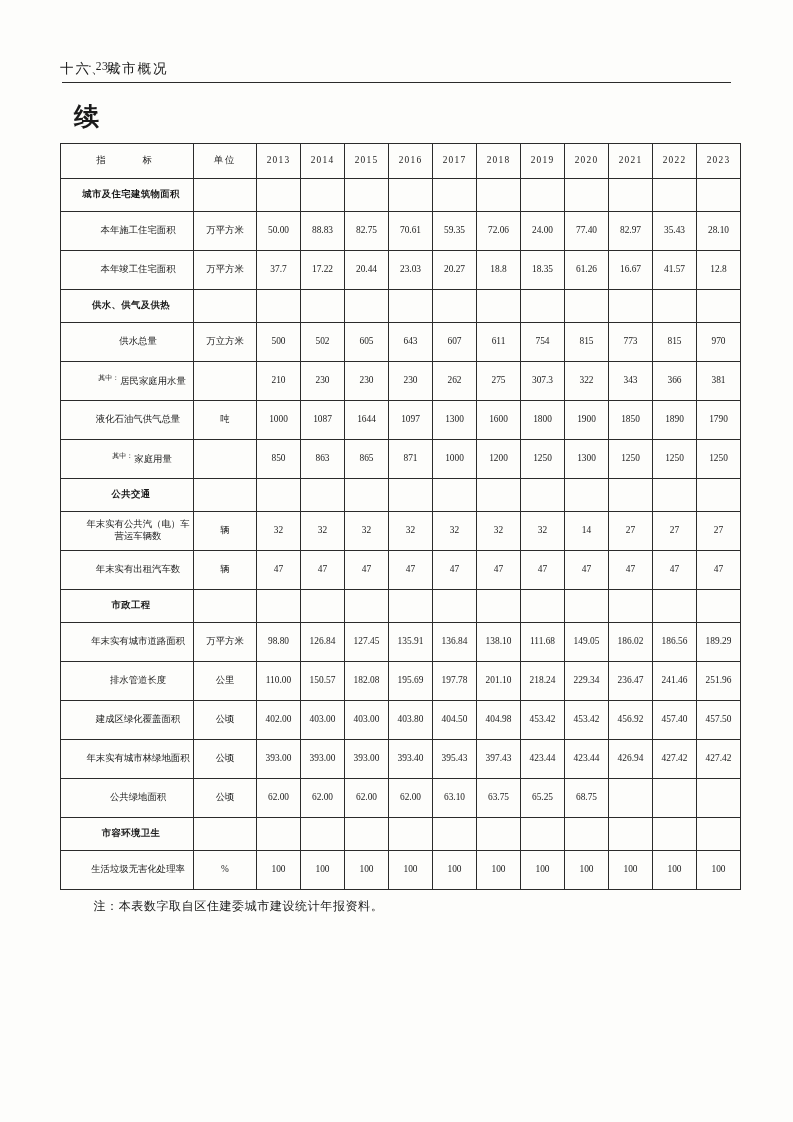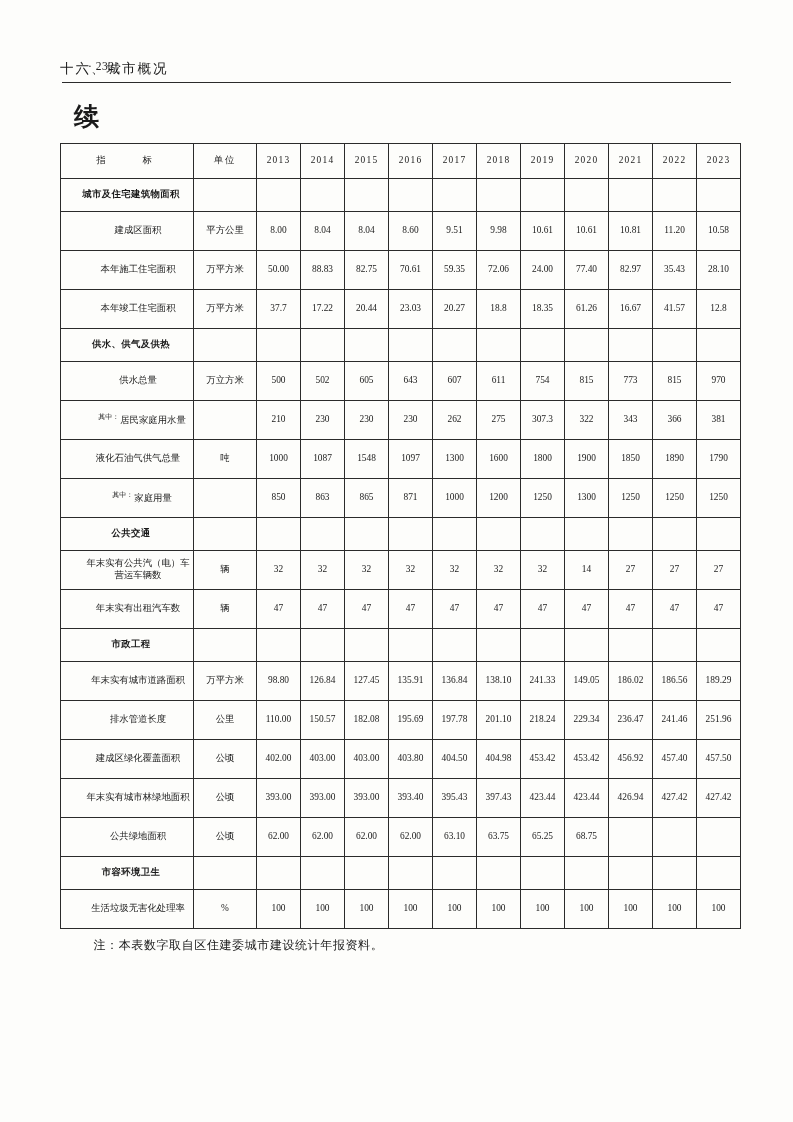--- a/index.html
+++ b/index.html
@@ -154,35 +154,20 @@
           <td class="num"></td>
           <td class="num"></td>
           <td class="num"></td>
           <td class="num"></td>
           <td class="num"></td>
           <td class="num"></td>
           <td class="num"></td>
           <td class="num"></td>
         </tr>
         <tr>
-          <td class="ind lvl1">建成区面积</td>
-          <td class="unit">平方公里</td>
-          <td class="num">8.00</td>
-          <td class="num">8.04</td>
-          <td class="num">8.04</td>
-          <td class="num">8.60</td>
-          <td class="num">9.51</td>
-          <td class="num">9.98</td>
-          <td class="num">10.61</td>
-          <td class="num">10.61</td>
-          <td class="num">10.81</td>
-          <td class="num">11.20</td>
-          <td class="num">10.58</td>
-        </tr>
-        <tr>
           <td class="ind lvl1">本年施工住宅面积</td>
           <td class="unit">万平方米</td>
           <td class="num">50.00</td>
           <td class="num">88.83</td>
           <td class="num">82.75</td>
           <td class="num">70.61</td>
           <td class="num">59.35</td>
           <td class="num">72.06</td>
           <td class="num">24.00</td>
           <td class="num">77.40</td>
@@ -248,21 +233,21 @@
           <td class="num">322</td>
           <td class="num">343</td>
           <td class="num">366</td>
           <td class="num">381</td>
         </tr>
         <tr>
           <td class="ind lvl1">液化石油气供气总量</td>
           <td class="unit">吨</td>
           <td class="num">1000</td>
           <td class="num">1087</td>
-          <td class="num">1548</td>
+          <td class="num">1644</td>
           <td class="num">1097</td>
           <td class="num">1300</td>
           <td class="num">1600</td>
           <td class="num">1800</td>
           <td class="num">1900</td>
           <td class="num">1850</td>
           <td class="num">1890</td>
           <td class="num">1790</td>
         </tr>
         <tr>
@@ -342,21 +327,21 @@
         </tr>
         <tr>
           <td class="ind lvl1">年末实有城市道路面积</td>
           <td class="unit">万平方米</td>
           <td class="num">98.80</td>
           <td class="num">126.84</td>
           <td class="num">127.45</td>
           <td class="num">135.91</td>
           <td class="num">136.84</td>
           <td class="num">138.10</td>
-          <td class="num">241.33</td>
+          <td class="num">111.68</td>
           <td class="num">149.05</td>
           <td class="num">186.02</td>
           <td class="num">186.56</td>
           <td class="num">189.29</td>
         </tr>
         <tr>
           <td class="ind lvl1">排水管道长度</td>
           <td class="unit">公里</td>
           <td class="num">110.00</td>
           <td class="num">150.57</td>

